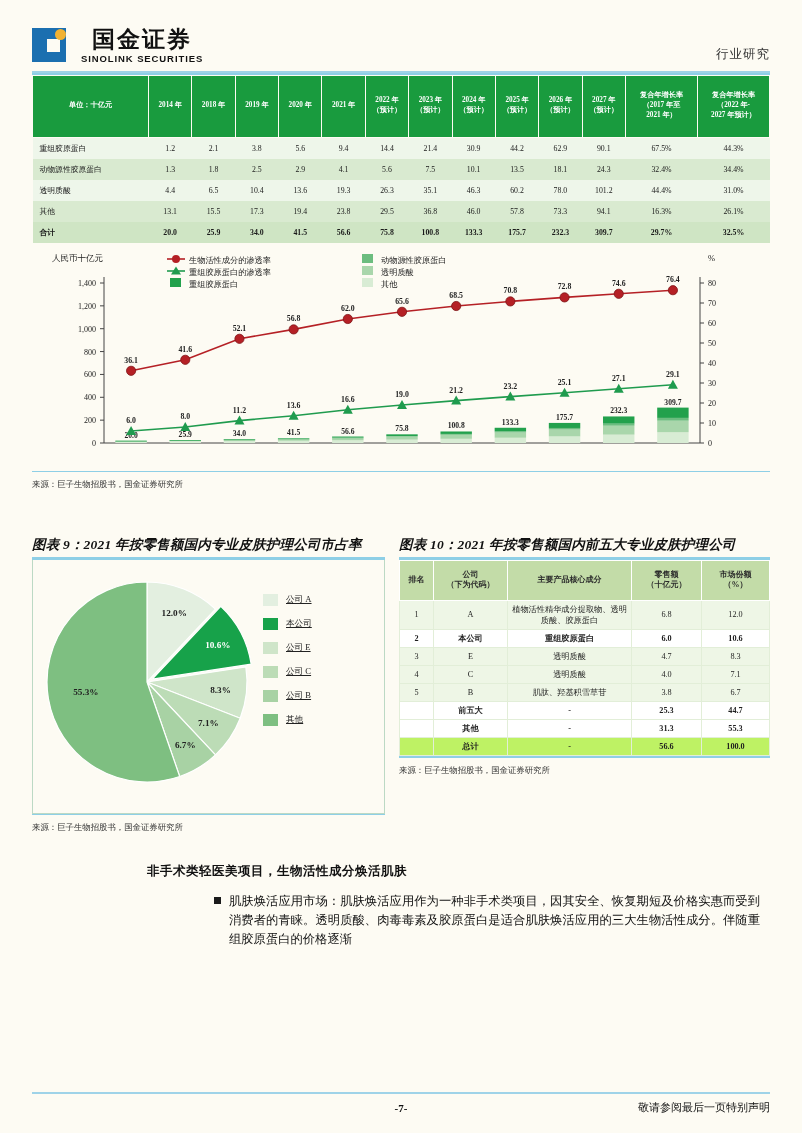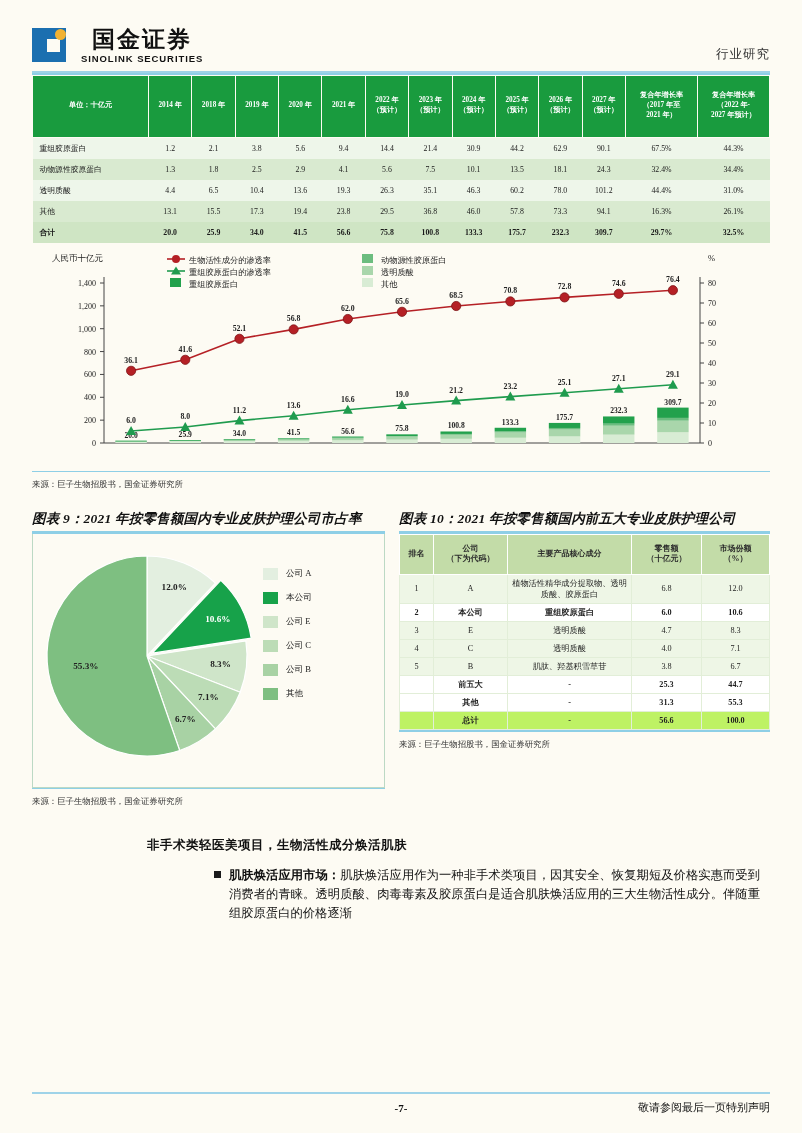--- a/index.html
+++ b/index.html
@@ -53,29 +53,29 @@
   .t8 tr.total td.lbl { font-weight: bold; }
 
   
   .chart8-wrap { position: relative; height: 218px; margin-top: 10px; }
   .chart8-wrap svg { display: block; }
 
   .src { font-size: 8.4px; color: #333; margin-top: 7px; }
   .src-rule { height: 1.6px; background: #8ecfe6; margin-bottom: 5px; }
 
   
-  .cols { display: flex; gap: 14px; margin-top: 20px; }
+  .cols { display: flex; gap: 14px; margin-top: 46px; }
   .col { width: 372px; }
 
   .panel { border: 1px solid #bcd9c4; border-top: none; background: #fdfbf3; }
 
   
   .pie-area { display: flex; align-items: flex-start; padding: 12px 6px 0 4px; height: 253px; }
   .pie-legend { display: flex; flex-direction: column; gap: 12px; margin-top: 22px; margin-left: 6px; }
-  .lg-row { display: flex; align-items: center; gap: 8px; font-size: 8.6px; color: #222; }
+  .lg-row { display: flex; align-items: center; gap: 8px; font-size: 8.6px; color: #222; text-decoration: underline; }
   .lg-sw { width: 15px; height: 12px; display: inline-block; }
 
   
   .t10 { font-size: 8px; table-layout: fixed; }
   .t10 th {
     background: #c3dca8; color: #2b2b2b; font-weight: bold; font-size: 8px;
     border: 1px solid #fff; padding: 4px 2px; height: 40px; line-height: 1.3; vertical-align: middle;
   }
   .t10 td {
     border: 1px solid #e2eed8; text-align: center; padding: 3px 2px; color: #1f1f1f;
@@ -90,21 +90,21 @@
   .t10 .c3 { width: 124px; }
   .t10 .c4 { width: 70px; }
   .t10 .c5 { width: 68px; }
 
   
   .bodytext { margin-top: 30px; padding: 0 10px 0 0; }
   .sec-head { font-weight: bold; font-size: 12.5px; color: #111; margin-left: 115px; letter-spacing: .5px; }
   .bullet { display: flex; gap: 8px; margin-top: 12px; margin-left: 182px; }
   .bullet .sq { width: 7px; height: 7px; background: #1a1a1a; margin-top: 5px; flex: 0 0 7px; }
   .bullet p { font-size: 12.3px; line-height: 1.55; color: #111; text-align: justify; }
-  .bullet p b { font-weight: bold; }
+  .bullet p b { font-weight: normal; }
 
   
   .footer { position: absolute; left: 32px; right: 32px; bottom: 18px; }
   .footer-rule { height: 1.6px; background: #9fd3e8; }
   .footer-row { display: flex; justify-content: flex-end; align-items: center; margin-top: 6px; position: relative; }
   .footer-left { font-size: 11px; color: #111; }
   .footer-page { position: absolute; left: 0; right: 0; text-align: center; font-size: 11px; font-weight: bold; color: #111; }
 </style>
 </head>
 <body>

